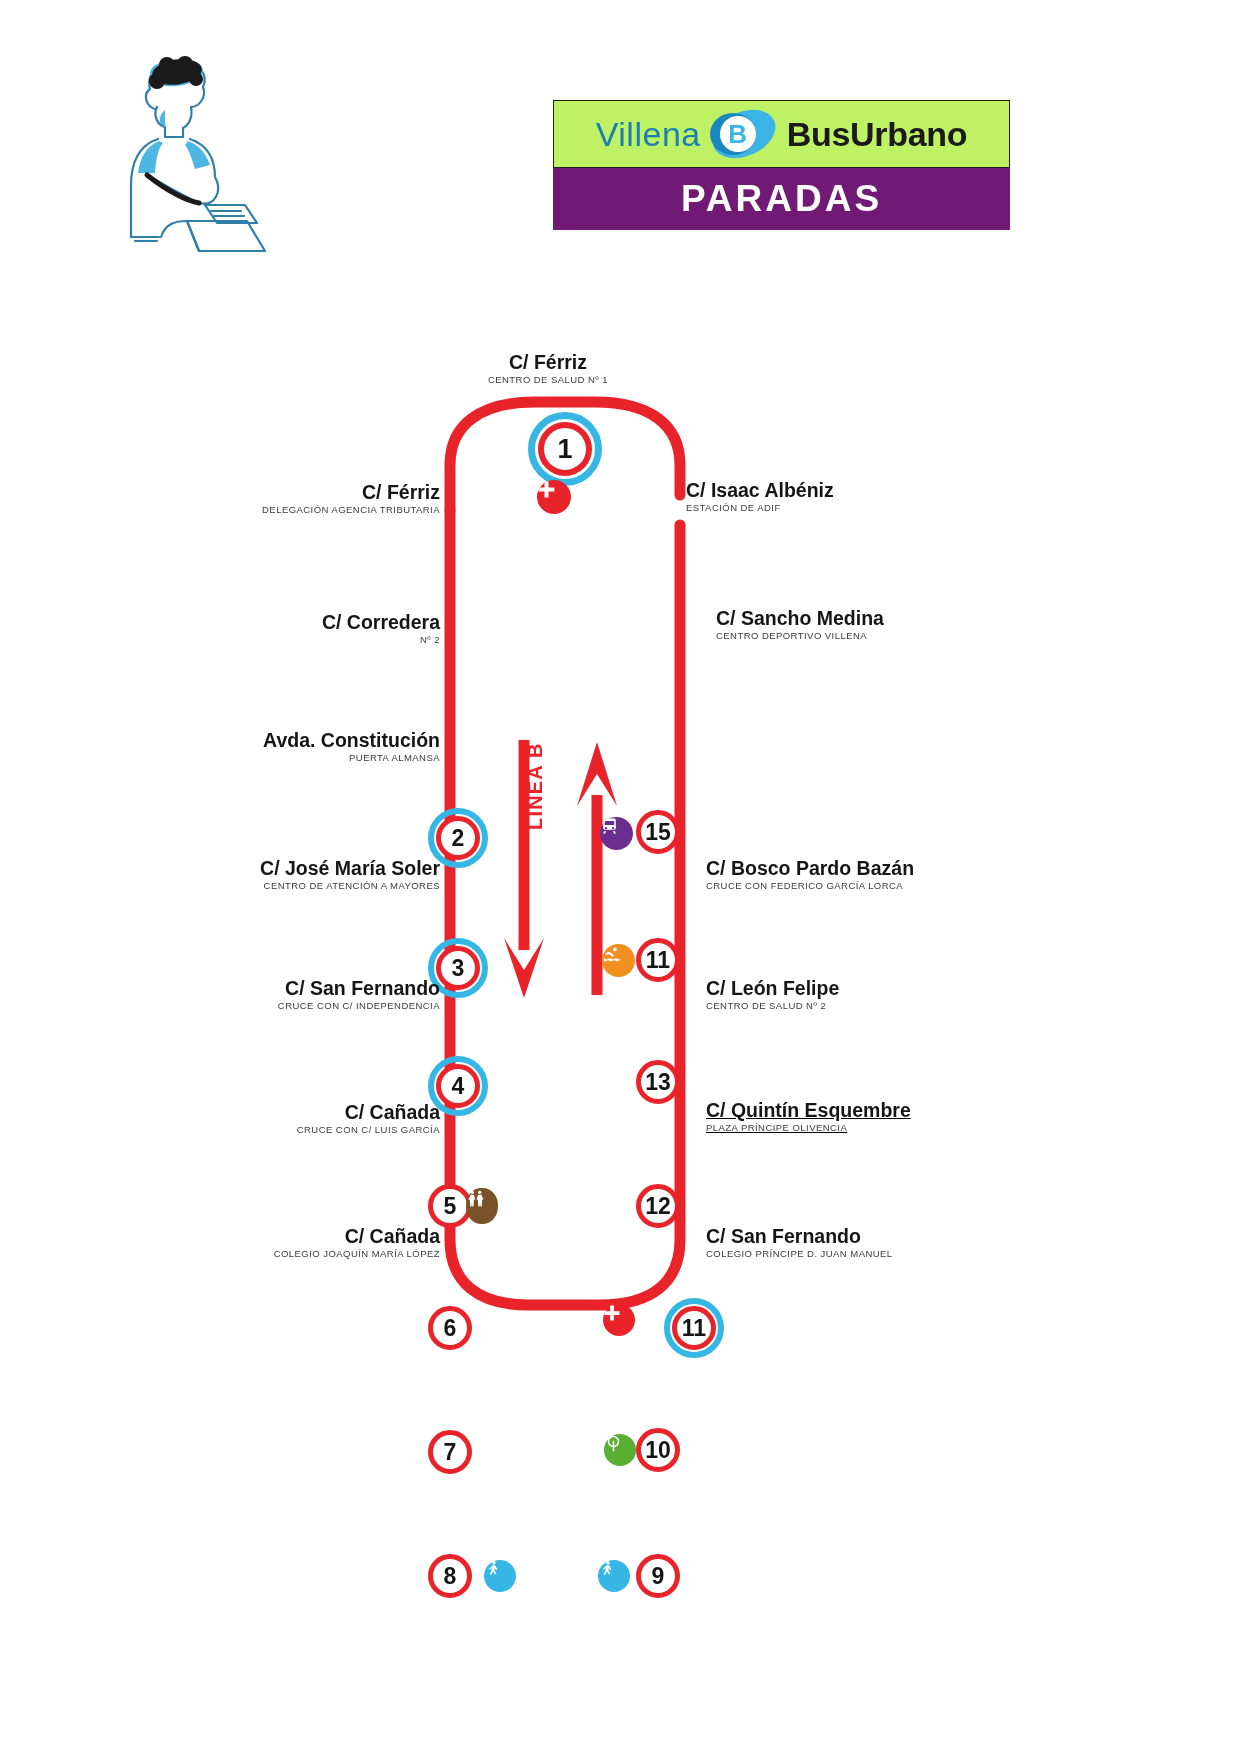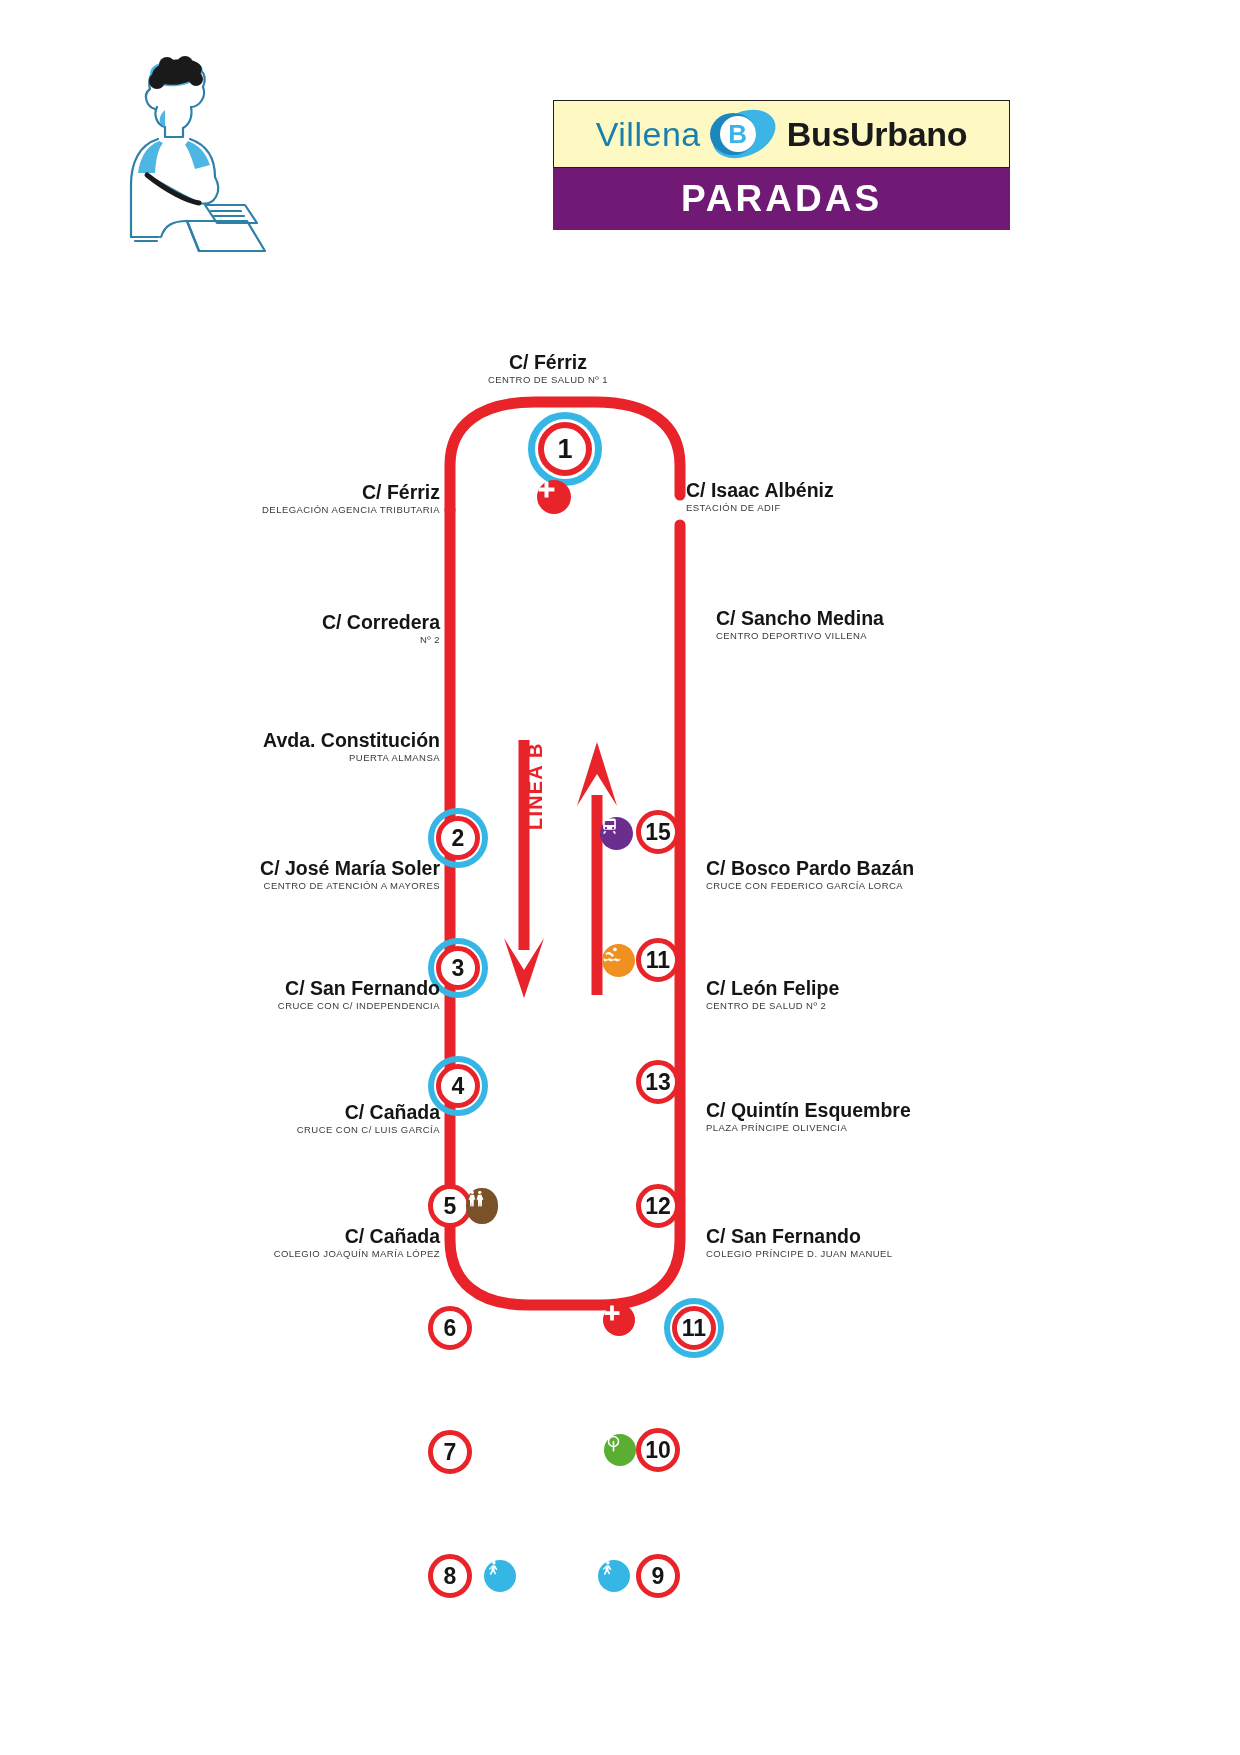--- a/index.html
+++ b/index.html
@@ -13,21 +13,21 @@
   }
 
   
   #illustration { position:absolute; left:95px; top:55px; width:180px; height:200px; }
 
   #brand-box {
     position:absolute; left:553px; top:100px; width:457px; height:130px;
     display:flex; flex-direction:column;
   }
   #brand-top {
-    flex:0 0 68px; background:#fef9c3; border:1.5px solid #231f20;
+    flex:0 0 68px; background:#bef264; border:1.5px solid #231f20;
     display:flex; align-items:center; justify-content:center; gap:10px;
   }
   #brand-villena {
     font-size:34px; color:#1b7fae; letter-spacing:.5px; font-weight:400;
   }
   #brand-logo { position:relative; width:66px; height:44px; flex:0 0 auto; }
   #brand-logo .swoosh {
     position:absolute; left:0; top:0; width:66px; height:44px;
     background:#3cb4e5; border-radius:50%;
     transform:rotate(-24deg);
@@ -312,21 +312,21 @@
     <div class="ring m-plain">7</div>
   </div>
   <div class="label left" style="left:-20px; top:772px; width:460px;">
     <div class="ttl">C/ Cañada</div>
     <div class="sub">CRUCE CON C/ LUIS GARCÍA</div>
   </div>
 
   <div class="stop" style="left:636px; top:1098px;">
     <div class="ring m-plain">10</div>
   </div>
-  <div class="label right" style="left:706px; top:770px; width:380px;">
+  <div class="label right" style="left:706px; top:770px; width:380px;text-decoration:underline;">
     <div class="ttl">C/ Quintín Esquembre</div>
     <div class="sub">PLAZA PRÍNCIPE OLIVENCIA</div>
   </div>
   <div class="poi" style="left:604px; top:1104px; width:32px; height:32px; background:#5AAE32;">
     <svg width="19" height="19" viewBox="0 0 24 24" fill="none" stroke="#fff" stroke-width="2">
       <circle cx="12" cy="9.5" r="6.3"></circle>
         <path d="M12 9.5V21" stroke-linecap="round"></path>
     </svg>
   </div>
 

